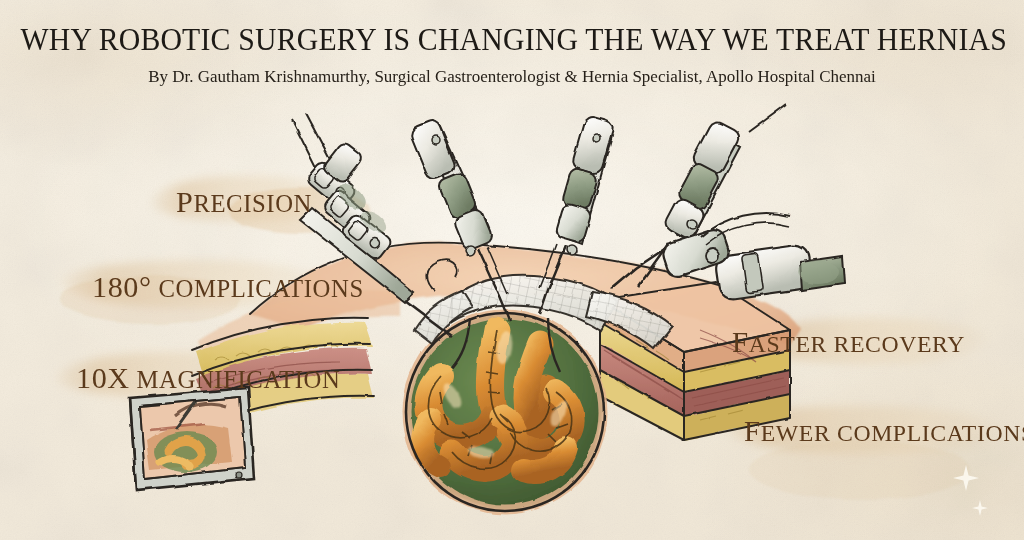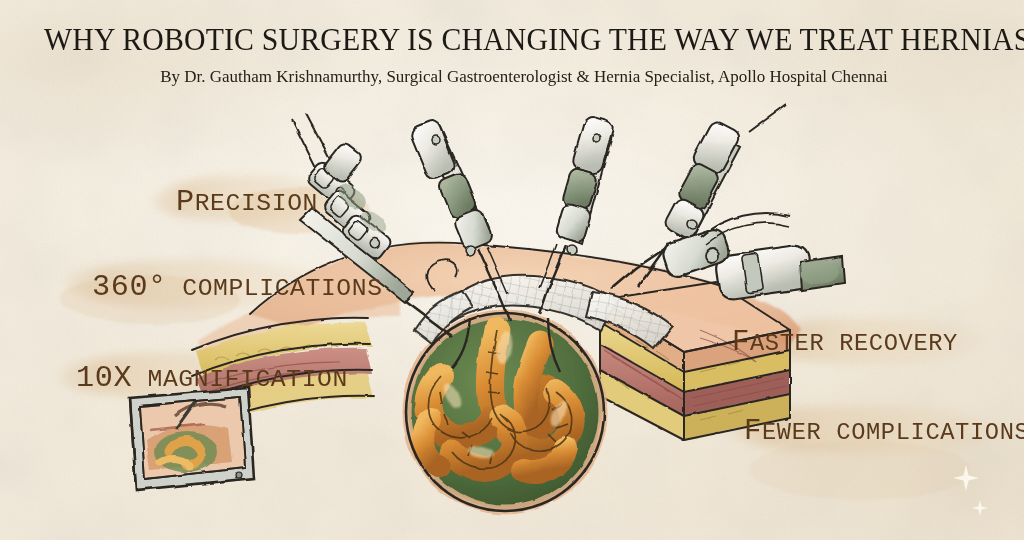--- a/index.html
+++ b/index.html
@@ -33,21 +33,20 @@
     mix-blend-mode: multiply;
   }
 
   
   .header {
     position: absolute;
     top: 0; left: 0; right: 0;
     text-align: center;
     padding-top: 24px;
     z-index: 40;
-    margin-left: 24px;
   }
   .poster-title {
     font-family: "Liberation Serif", "DejaVu Serif", serif;
     font-size: 31px;
     letter-spacing: 0.2px;
     color: #1d1a16;
     font-weight: 400;
     line-height: 1;
     transform: scaleX(0.96);
     white-space: nowrap;
@@ -60,21 +59,21 @@
     font-weight: 400;
     transform: scaleX(0.97);
     white-space: nowrap;
   }
 
   
   .label {
     position: absolute;
     z-index: 35;
     color: #5b3a1c;
-    font-family: Liberation Mono, monospace;
+    font-family: Liberation Serif, serif;
     font-weight: 400;
     white-space: nowrap;
     letter-spacing: 0.6px;
     line-height: 1;
   }
   .label .lead {
     font-size: 1.16em;
   }
   .label .rest {
     font-size: 0.95em;
@@ -424,21 +423,21 @@
       <path d="M130 398 L136 490" fill="none" stroke="#2b2722" stroke-width="2.2"></path>
     </g>
 
   </svg>
 
   <div class="label" style="left:176px; top:187px; font-size:26px;">
     <span class="lead">P</span><span class="rest">RECISION</span>
   </div>
 
   <div class="label" style="left:92px; top:272px; font-size:26px;">
-    <span class="lead">360°</span><span class="rest"> COMPLICATIONS</span>
+    <span class="lead">180°</span><span class="rest"> COMPLICATIONS</span>
   </div>
 
   <div class="label" style="left:76px; top:363px; font-size:26px;">
     <span class="lead">10X</span><span class="rest"> MAGNIFICATION</span>
   </div>
 
   <div class="label" style="left:732px; top:328px; font-size:25px;">
     <span class="lead">F</span><span class="rest">ASTER RECOVERY</span>
   </div>
 

